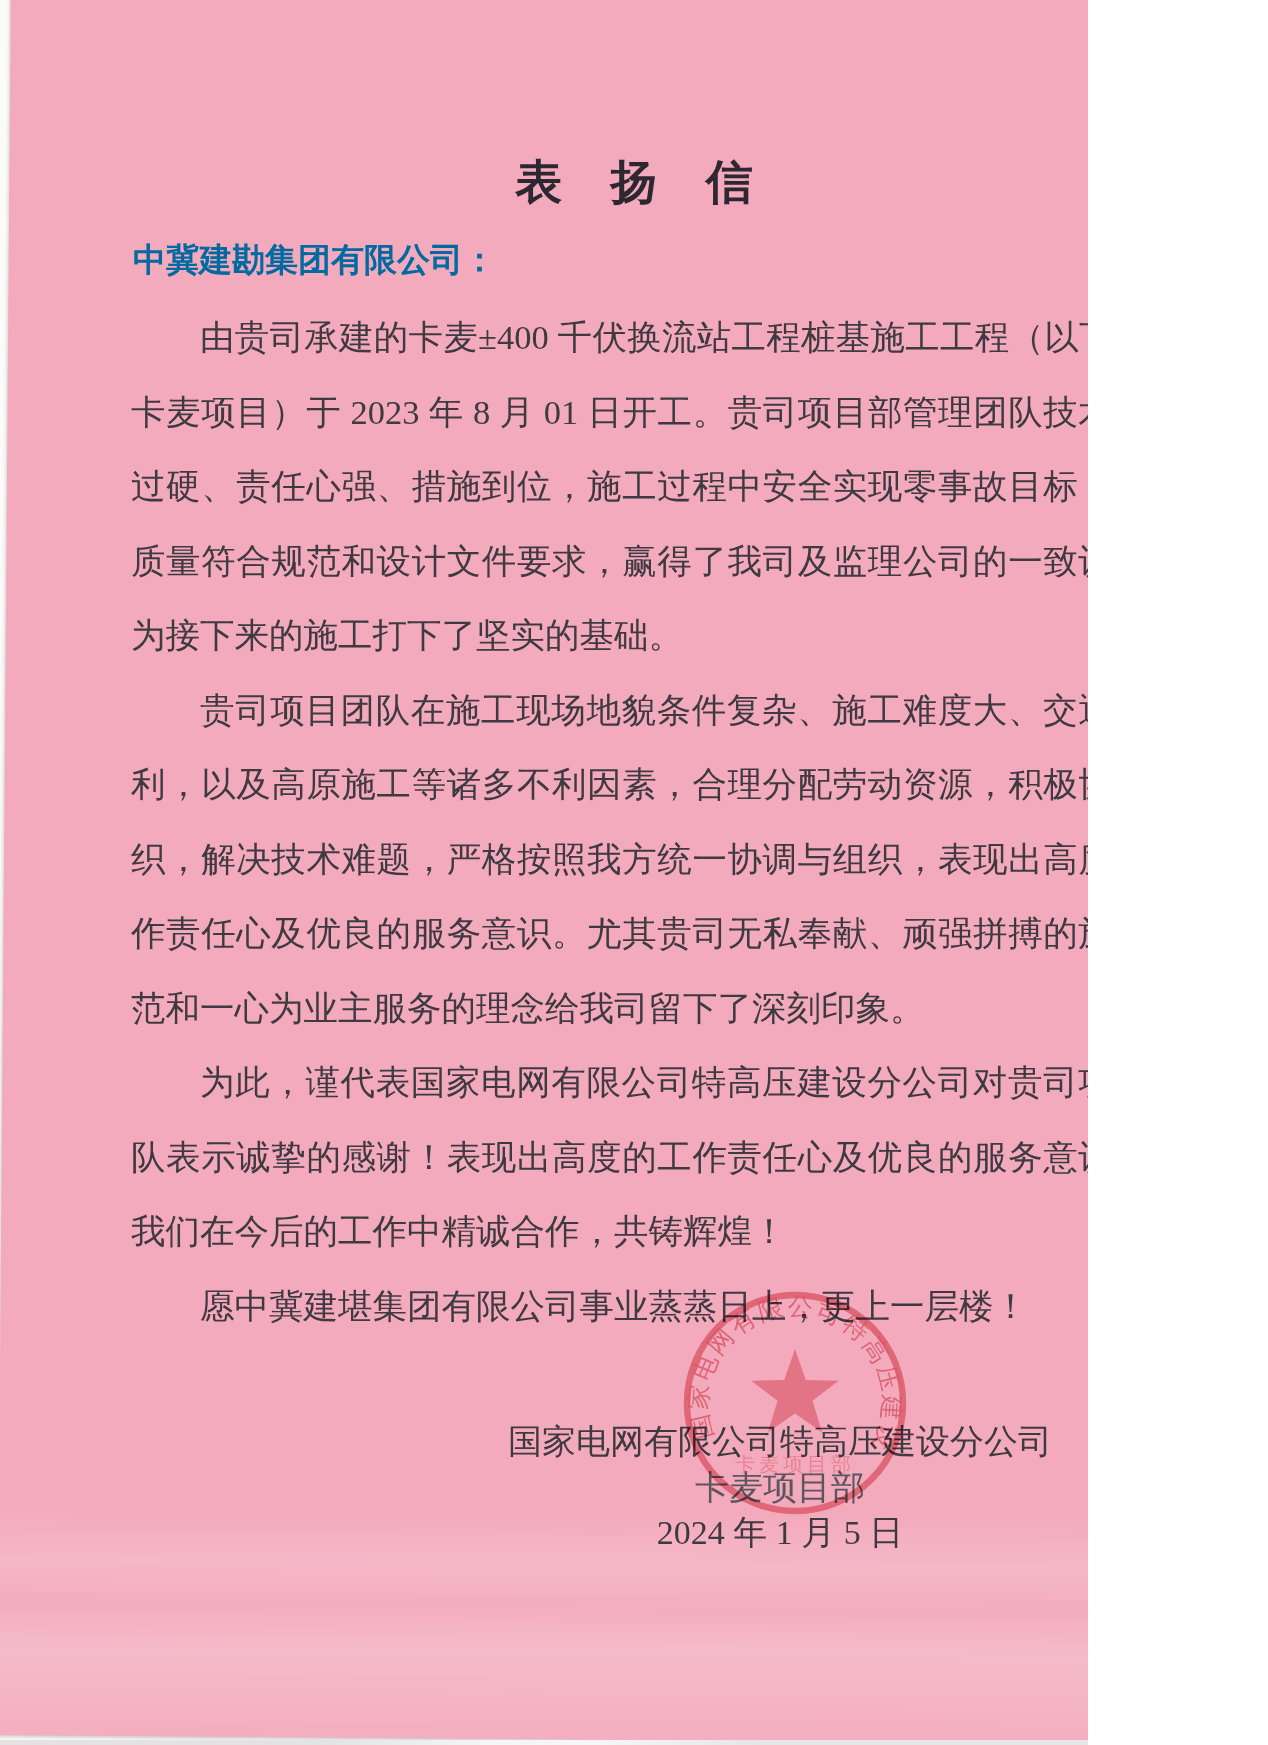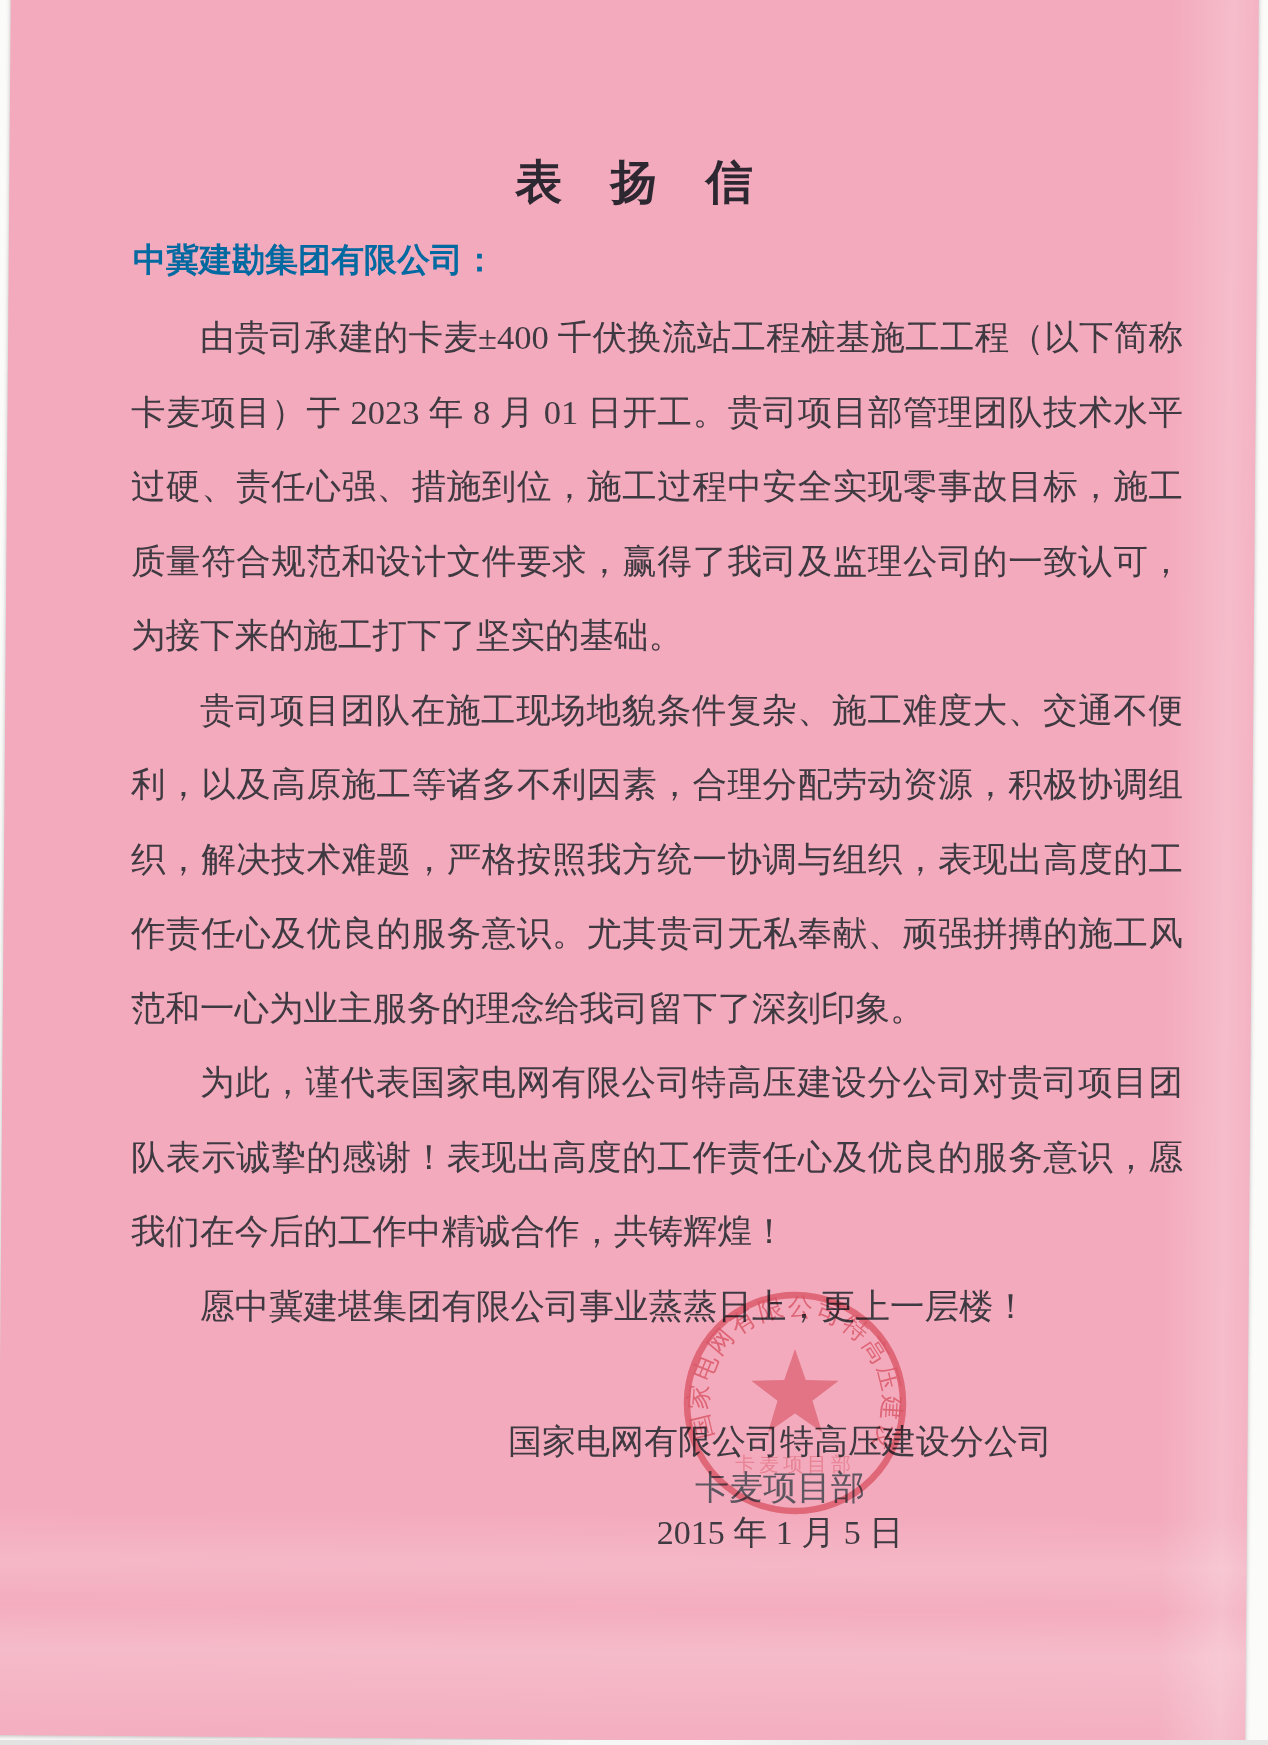--- a/index.html
+++ b/index.html
@@ -1,21 +1,22 @@
 <!DOCTYPE html>
 <html><head>
 <meta charset="utf-8">
 <style>
   html,body{margin:0;padding:0;background:#ffffff;}
   .page{
     position:relative;
-    width:1268px;height:1745px;
+    width:1052px;height:1745px;
     overflow:hidden;
     background:#fbfbfa;
     font-family:"Liberation Serif","DejaVu Serif",serif;
+    padding-left:36px;
   }
   
   .scanner-edge{
     position:absolute;left:0;bottom:0;width:100%;height:5px;
     background:linear-gradient(90deg,#e3e3e3 0 30%,#f6f6f6 45% 55%,#e6e6e6 70% 100%);
   }
   
   .paper{
     position:absolute;left:4px;top:-12px;width:1248px;height:1752px;
     background:var(--paper,#f3aabc);
@@ -88,21 +89,21 @@
     <div class="body">
       <p>由贵司承建的卡麦±400 千伏换流站工程桩基施工工程（以下简称卡麦项目）于 2023 年 8 月 01 日开工。贵司项目部管理团队技术水平过硬、责任心强、措施到位，施工过程中安全实现零事故目标，施工质量符合规范和设计文件要求，赢得了我司及监理公司的一致认可，为接下来的施工打下了坚实的基础。</p>
       <p>贵司项目团队在施工现场地貌条件复杂、施工难度大、交通不便利，以及高原施工等诸多不利因素，合理分配劳动资源，积极协调组织，解决技术难题，严格按照我方统一协调与组织，表现出高度的工作责任心及优良的服务意识。尤其贵司无私奉献、顽强拼搏的施工风范和一心为业主服务的理念给我司留下了深刻印象。</p>
       <p>为此，谨代表国家电网有限公司特高压建设分公司对贵司项目团队表示诚挚的感谢！表现出高度的工作责任心及优良的服务意识，愿我们在今后的工作中精诚合作，共铸辉煌！</p>
       <p>愿中冀建堪集团有限公司事业蒸蒸日上，更上一层楼！</p>
     </div>
 
     <div class="signature">
       <div class="sig-company">国家电网有限公司特高压建设分公司</div>
       <div class="sig-dept">卡麦项目部</div>
-      <div class="sig-date">2015 年 1 月 5 日</div>
+      <div class="sig-date">2024 年 1 月 5 日</div>
     </div>
 
     <svg class="seal" viewBox="0 0 280 280" width="280" height="280" aria-hidden="true">
       <circle class="seal-ring" cx="140" cy="140" r="108"></circle>
       <path id="sealArc" d="M 60.3 177.2 A 88 88 0 1 1 219.7 177.2" fill="none"></path>
       <text class="seal-ring-text">
         <textPath href="#sealArc" startOffset="4">国家电网有限公司特高压建设分公司</textPath>
       </text>
       <polygon class="seal-star" points="140,86 150.8,117.1 183.7,117.8 157.5,137.7 167,169.2 140,150.4 113,169.2 122.5,137.7 96.3,117.8 129.2,117.1"></polygon>
       <text class="seal-inner-text" x="140" y="208">卡麦项目部</text>

